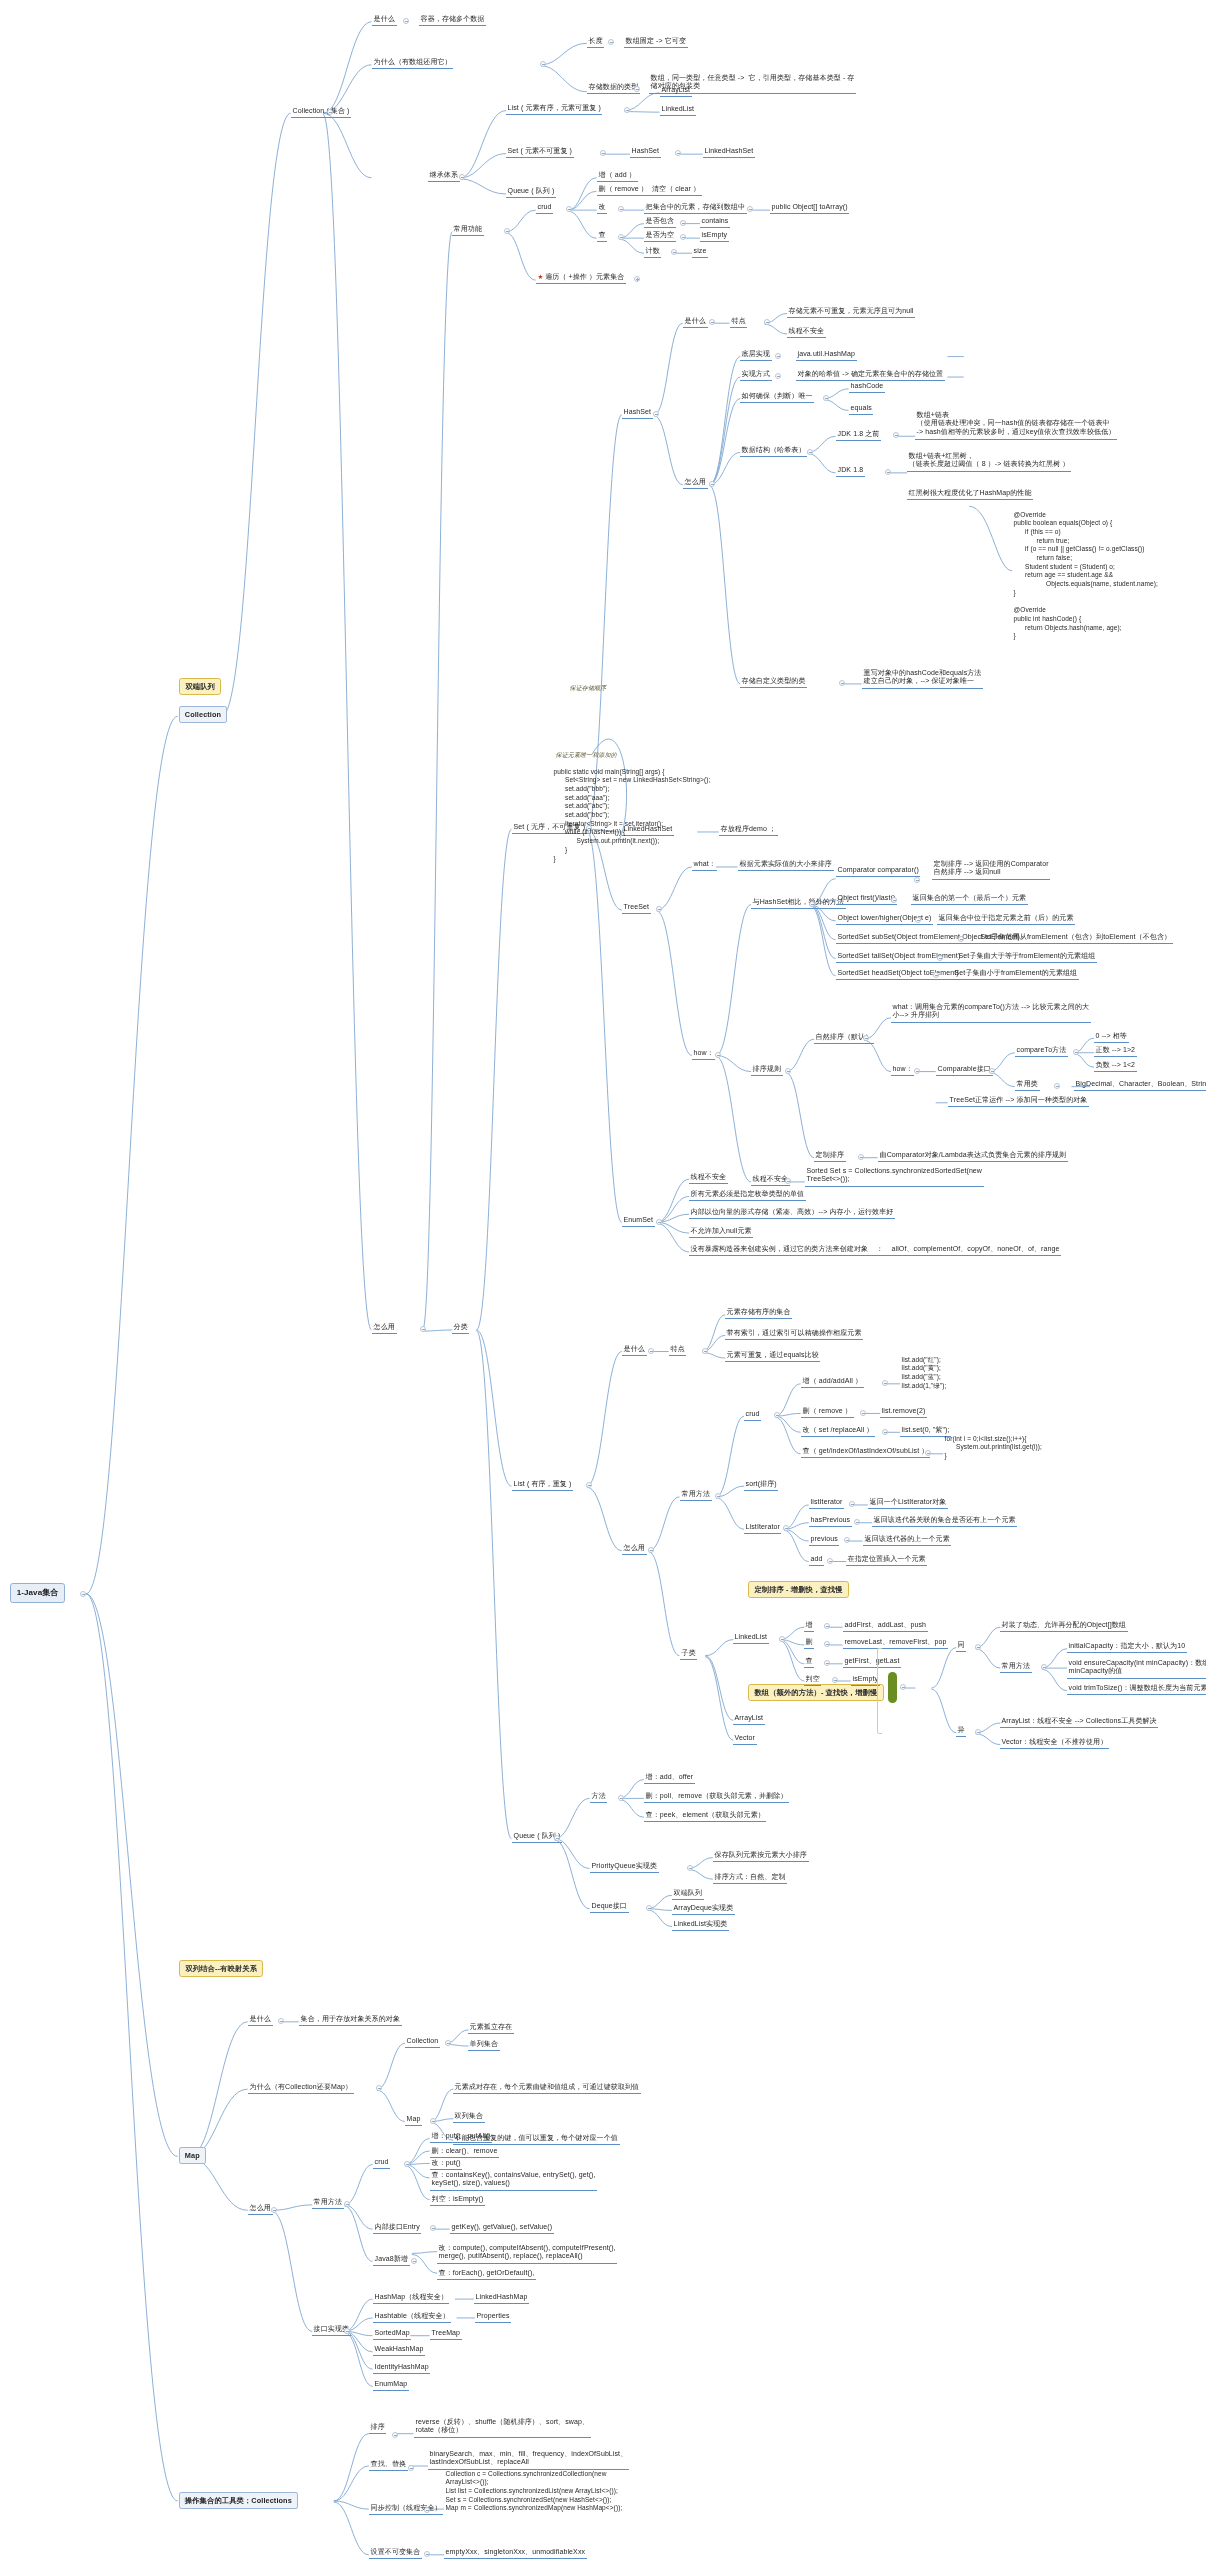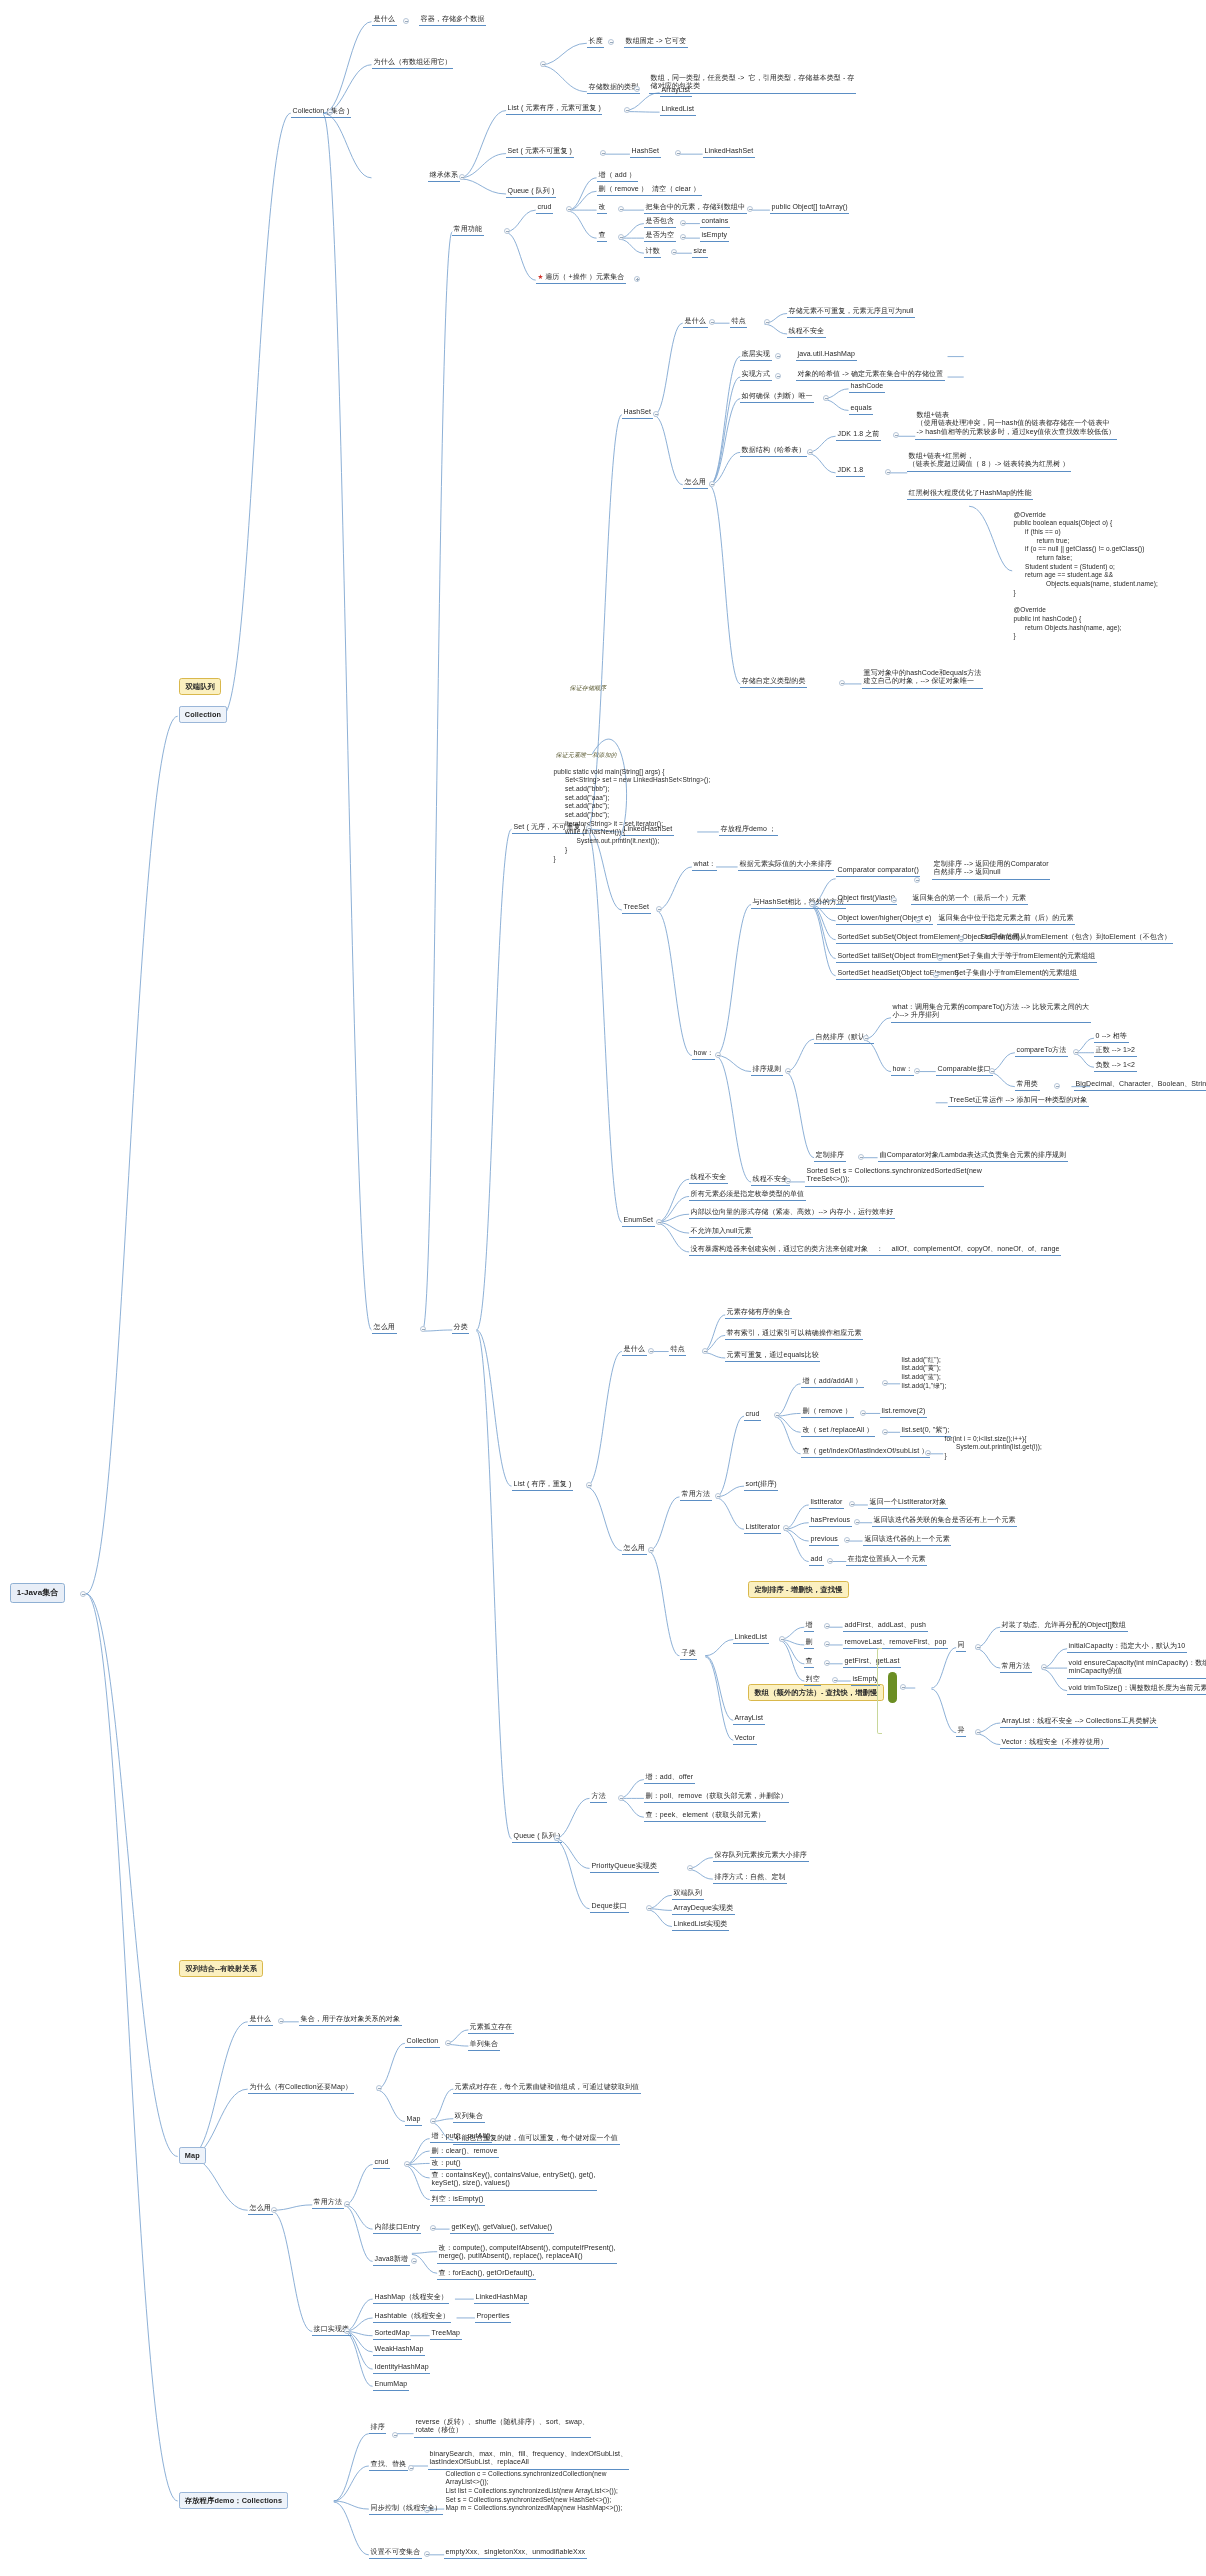--- a/index.html
+++ b/index.html
@@ -341,21 +341,21 @@
 
 <div class="node root" style="left:9.7px; top:1583px;">1-Java集合</div>
 <div class="tgl" style="left:80px; top:1591px;"></div>
 
 <div class="node lvl1" style="left:179px; top:706px;">Collection</div>
 <div class="node callout" style="left:179px; top:678px; background:#fbf0c0;">双端队列</div>
 
 <div class="node lvl1" style="left:179px; top:2147px;">Map</div>
 <div class="node callout" style="left:179px; top:1960px;">双列结合--有映射关系</div>
 
-<div class="node lvl1" style="left:179px; top:2492px;">存放程序demo：Collections</div>
+<div class="node lvl1" style="left:179px; top:2492px;">操作集合的工具类：Collections</div>
 
 <div class="node" style="left:291px; top:106px;">Collection ( 集合 )</div>
 <div class="tgl" style="left:327px; top:109px;"></div>
 
 <div class="node" style="left:372px; top:14px;">是什么</div>
 <div class="tgl" style="left:403px; top:18px;"></div>
 <div class="node" style="left:419px; top:14px;">容器，存储多个数据</div>
 
 <div class="node" style="left:372px; top:57px;">为什么（有数组还用它）</div>
 <div class="tgl" style="left:540px; top:61px;"></div>

